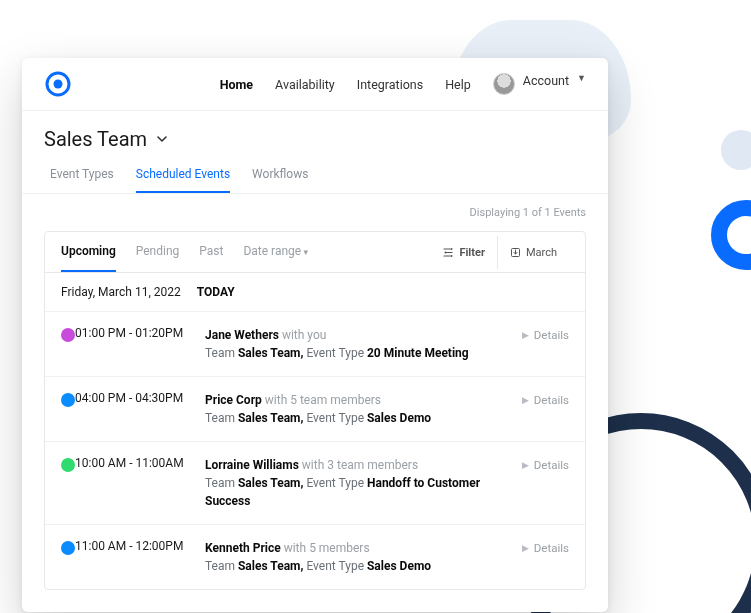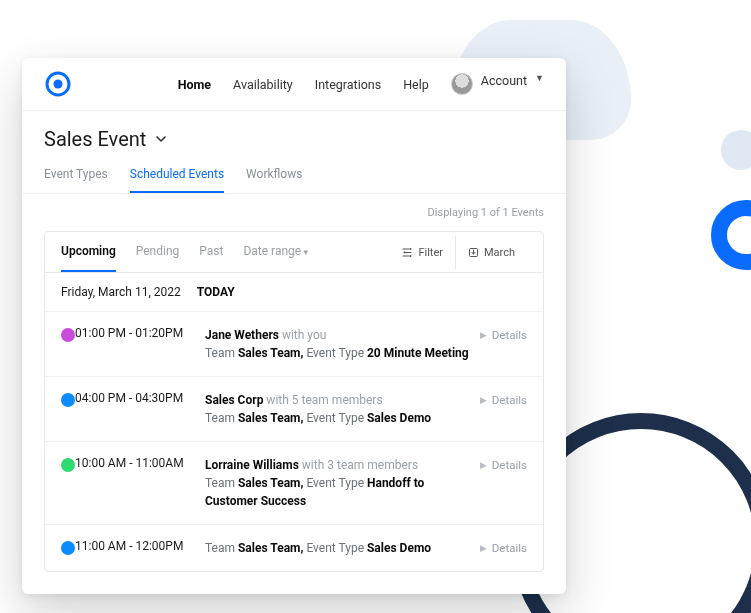--- a/index.html
+++ b/index.html
@@ -39,21 +39,21 @@
     position: absolute;
     top: 130px; right: -10px;
     width: 40px; height: 40px;
     background: #dfe8f3;
     border-radius: 50%;
     z-index: 0;
   }
   .window {
     position: absolute;
     top: 58px; left: 22px;
-    width: 544px;
+    width: 586px;
     background: #fff;
     border-radius: 6px;
     box-shadow: 0 20px 50px rgba(0,0,0,0.18), 0 2px 8px rgba(0,0,0,0.08);
     z-index: 10;
   }
   .topbar {
     display: flex;
     align-items: center;
     padding: 12px 22px;
     border-bottom: 1px solid #eef0f2;
@@ -63,32 +63,32 @@
     display:flex; align-items:center; justify-content:center;
   }
   .nav { margin-left: auto; display:flex; align-items:center; gap: 22px; font-size: 12.5px; color:#333;}
   .nav-item { cursor:pointer; }
   .nav-item.active { font-weight: 700; color:#0b0b0b; }
   .account { display:flex; align-items:flex-start; gap:8px; font-size:12.5px; color:#333; cursor:pointer;}
   .avatar { width:22px; height:22px; border-radius:50%; background: radial-gradient(circle at 50% 35%, #ddd 0 40%, #999 41% 100%); border:1px solid #ccc;}
   .caret { font-size:9px; color:#555;}
   .titlebar { padding: 16px 22px 6px; display:flex; align-items:center; gap:8px;}
   .title { font-size: 20px; font-weight: 400; color:#1a1a1a;}
-  .tabs { display:flex; gap: 22px; padding: 0 22px; border-bottom:1px solid #eef0f2; font-size:12px;}
+  .tabs { display:flex; gap: 22px; padding: 0 28px; border-bottom:1px solid #eef0f2; font-size:12px;}
   .tab { padding: 10px 0; color:#8a9099; cursor:pointer; border-bottom: 2px solid transparent;}
   .tab.active { color:#0a6cff; border-bottom-color:#0a6cff;}
   .meta-row { text-align:right; padding: 12px 22px 6px; font-size:11px; color:#9aa0a6;}
   .panel { margin: 6px 22px 22px; border:1px solid #e6e8eb; border-radius:4px; background:#fff;}
   .panel-tabs { display:flex; align-items:center; padding: 0 16px; border-bottom:1px solid #e6e8eb; font-size:12px;}
   .ptab { padding: 12px 0; margin-right:20px; color:#9aa0a6; cursor:pointer; border-bottom:2px solid transparent;}
   .ptab.active { color:#0b0b0b; font-weight:600; border-bottom-color:#0a6cff;}
   .ptab.range::after { content:" ▾"; font-size:9px; color:#9aa0a6;}
   .panel-actions { margin-left:auto; display:flex; align-items:center; gap:0; font-size:11px; color:#555;}
   .paction { display:flex; align-items:center; gap:5px; padding: 10px 12px; border-left:1px solid #e6e8eb; cursor:pointer;}
-  .paction:first-child { border-left:none;}
+  .paction:first-child { border-left:none;font-weight:bold;}
   .date-row { display:flex; align-items:center; gap:16px; padding: 12px 16px; border-bottom:1px solid #eef0f2; font-size:12px;}
   .date-label { color:#1a1a1a;}
   .today { font-weight:700; color:#0b0b0b;}
   .event { display:flex; align-items:flex-start; padding: 14px 16px; border-bottom:1px solid #eef0f2;}
   .event:last-child { border-bottom:none;}
   .dot { width:14px; height:14px; border-radius:50%; margin-top:2px; flex-shrink:0;}
   .time { width:130px; font-size:12px; color:#1a1a1a;}
   .body-col { flex:1; font-size:12px; line-height:1.5;}
   .attendee { display:inline;}
   .attendee b { color:#0b0b0b; font-weight:700;}
@@ -123,21 +123,21 @@
       <span class="nav-item">Help</span>
       <div class="account">
         <div class="avatar"></div>
         <span>Account</span>
         <span class="caret">▼</span>
       </div>
     </div>
   </div>
 
   <div class="titlebar">
-    <span class="title">Sales Event</span>
+    <span class="title">Sales Team</span>
     <svg width="14" height="14" viewBox="0 0 14 14">
         <path d="M3 5l4 4 4-4" fill="none" stroke="#333" stroke-width="1.6" stroke-linecap="round" stroke-linejoin="round"></path>
       </svg>
   </div>
 
   <div class="tabs">
     <div class="tab">Event Types</div>
     <div class="tab active">Scheduled Events</div>
     <div class="tab">Workflows</div>
   </div>
@@ -182,39 +182,39 @@
           <div class="time">01:00 PM - 01:20PM</div>
           <div class="body-col"><div class="attendee"><b>Jane Wethers</b><span class="with"> with you</span></div><div class="sub">Team <b>Sales Team,</b> Event Type <b>20 Minute Meeting</b></div></div>
           <div class="details">
             <span class="tri">▶</span>
             <span>Details</span>
           </div>
         </div>
         <div class="event">
           <div class="dot" style="background: rgb(10, 140, 255);"></div>
           <div class="time">04:00 PM - 04:30PM</div>
-          <div class="body-col"><div class="attendee"><b>Sales Corp</b><span class="with"> with 5 team members</span></div><div class="sub">Team <b>Sales Team,</b> Event Type <b>Sales Demo</b></div></div>
+          <div class="body-col"><div class="attendee"><b>Price Corp</b><span class="with"> with 5 team members</span></div><div class="sub">Team <b>Sales Team,</b> Event Type <b>Sales Demo</b></div></div>
           <div class="details">
             <span class="tri">▶</span>
             <span>Details</span>
           </div>
         </div>
         <div class="event">
           <div class="dot" style="background: rgb(47, 219, 111);"></div>
           <div class="time">10:00 AM - 11:00AM</div>
           <div class="body-col"><div class="attendee"><b>Lorraine Williams</b><span class="with"> with 3 team members</span></div><div class="sub">Team <b>Sales Team,</b> Event Type <b>Handoff to Customer Success</b></div></div>
           <div class="details">
             <span class="tri">▶</span>
             <span>Details</span>
           </div>
         </div>
         <div class="event">
           <div class="dot" style="background: rgb(10, 140, 255);"></div>
           <div class="time">11:00 AM - 12:00PM</div>
-          <div class="body-col"><div class="sub">Team <b>Sales Team,</b> Event Type <b>Sales Demo</b></div></div>
+          <div class="body-col"><div class="attendee"><b>Kenneth Price</b><span class="with"> with 5 members</span></div><div class="sub">Team <b>Sales Team,</b> Event Type <b>Sales Demo</b></div></div>
           <div class="details">
             <span class="tri">▶</span>
             <span>Details</span>
           </div>
         </div>
       </div>
 
   </div>
 </div>
 

